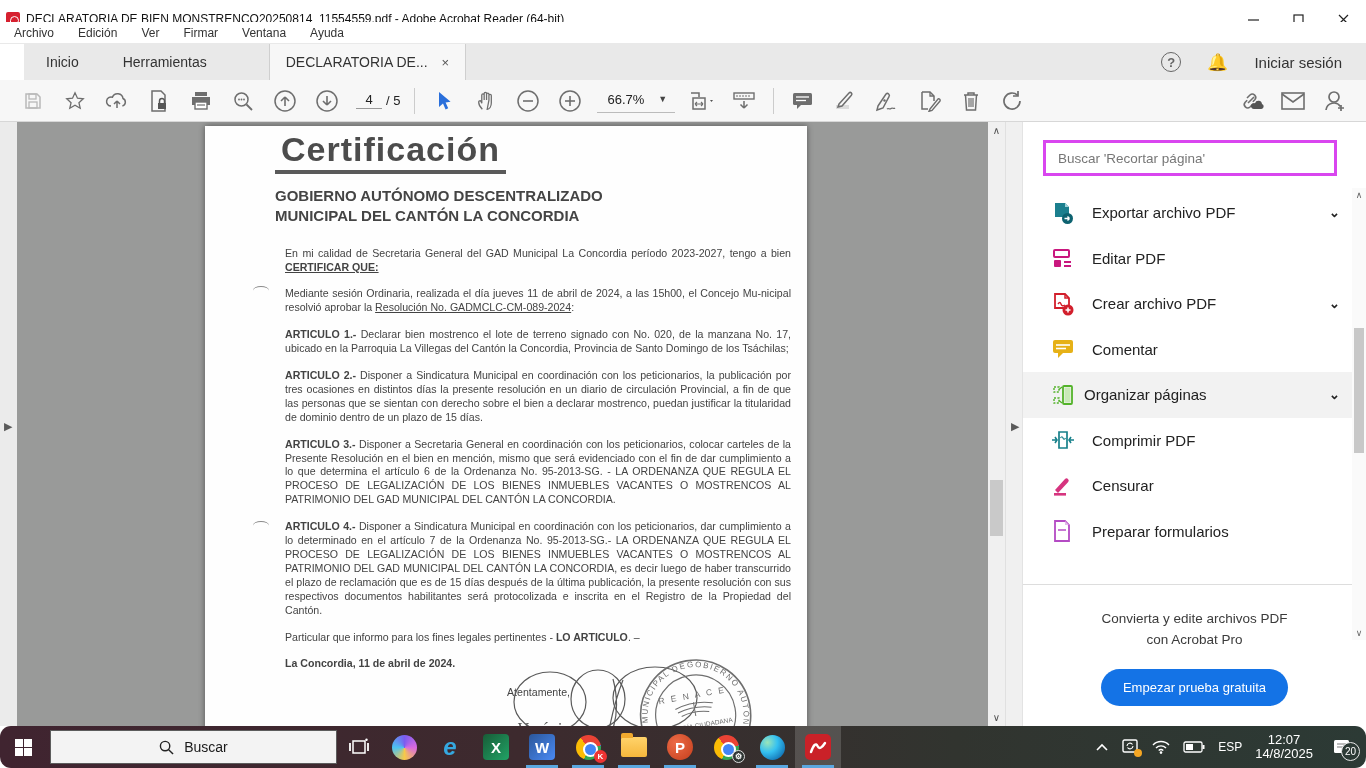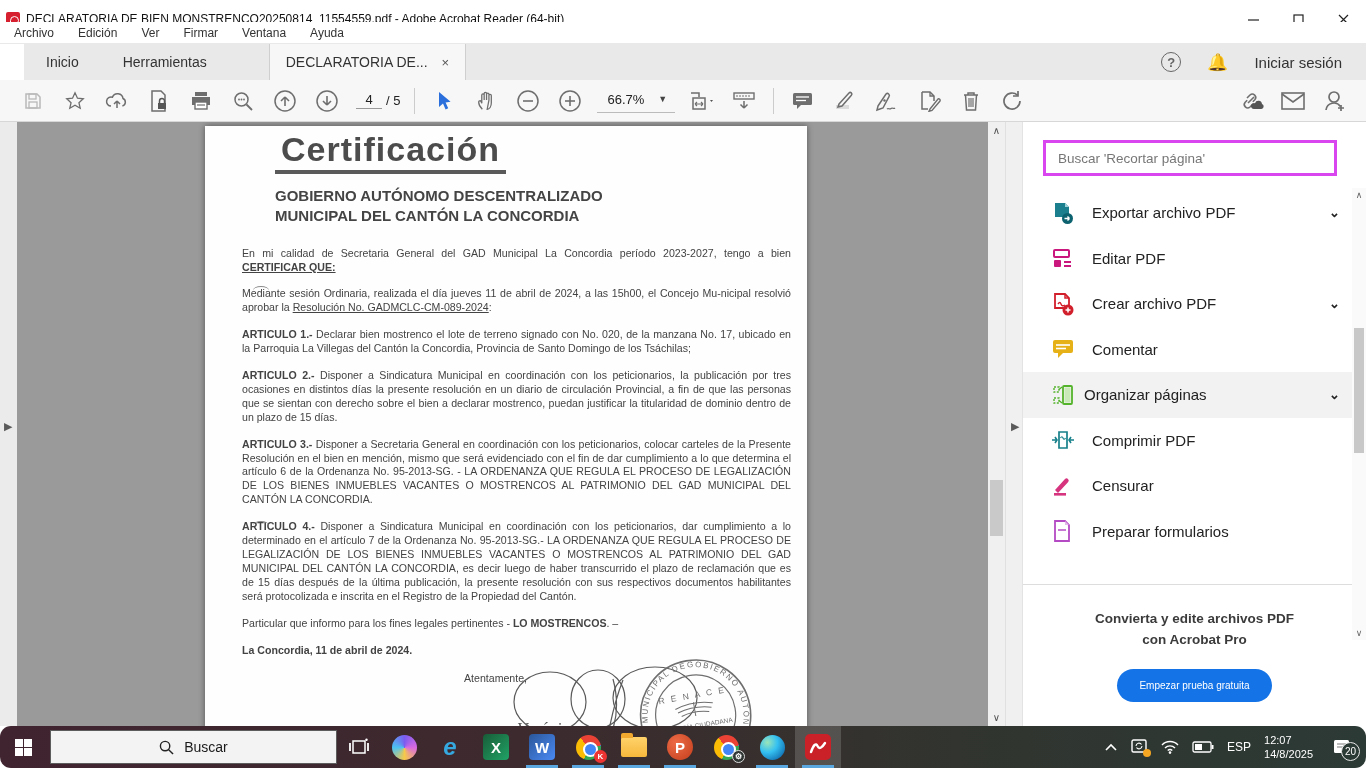--- a/index.html
+++ b/index.html
@@ -43,21 +43,21 @@
   .main { position:absolute; top:122px; left:0; height:604px; width:1366px; overflow:hidden; }
   .leftstrip { position:absolute; left:0; top:0; bottom:0; width:17px; background:#ebebeb; }
   .leftstrip .arr { position:absolute; top:298px; left:4px; color:#5a5a5a; font-size:11px; }
   .docarea { position:absolute; left:17px; top:0; bottom:0; width:971px; background:#999a99; overflow:hidden; }
   .page { position:absolute; left:188px; top:4px; width:602px; height:640px; background:#fefefe; box-shadow:0 0 6px rgba(0,0,0,.45); color:#434343; }
 
   .doc-head { padding-left:70px; }
   .doc-title { display:inline-block; margin-top:4px; font-size:34px; font-weight:bold; letter-spacing:1px; color:#4c4c4c; border-bottom:4px solid #5a5a5a; padding:0 6px 1px 6px; }
   .doc-org { margin-top:12px; font-size:15px; font-weight:bold; color:#444; line-height:1.32; }
 
-  .doc-body { padding:0 16px 0 37px; font-size:10.6px; line-height:13.9px; text-align:justify; }
+  .doc-body { padding:0 16px 0 80px; font-size:10.6px; line-height:13.9px; text-align:justify; }
   .doc-body p { margin-top:13px; }
   .doc-body .first { margin-top:21px; }
   .doc-body b u, .doc-body u { text-decoration:underline; }
   .atent { margin:15px 0 0 222px; font-size:10.6px; }
 
   .artifact { position:absolute; width:16px; height:9px; border:1.4px solid #8a8a8a; border-bottom:none; border-left:none; border-right:none; border-radius:50% 50% 0 0; left:48px; }
   .a1 { top:160px; } .a2 { top:395px; }
 
   .sig { position:absolute; left:290px; top:528px; }
   .stamp { position:absolute; left:430px; top:528px; transform:rotate(-10deg); }
@@ -73,22 +73,22 @@
   .sidebar { position:absolute; left:1022px; top:0; bottom:0; width:344px; background:#fff; border-left:1px solid #e3e3e3; }
   .sb-search { margin:18px 16px 0 20px; width:294px; height:36px; border:3px solid #d946ef; background:#fff; font-size:13.5px; color:#333; padding:0 12px; outline:none; font-family:"Liberation Sans",sans-serif; }
   .sb-search::placeholder { color:#767676; }
   .tools { margin-top:14px; height:394px; overflow:hidden; }
   .tool { height:45.5px; display:flex; align-items:center; padding:0 26px 0 28px; gap:17px; }
   .tool.hov { background:#f2f2f2;gap:9px; }
   .tool .lbl { font-size:15px; color:#222; }
   .tool .chev { margin-left:auto; font-size:13px; color:#222; font-weight:bold; }
   .sb-divider { border-top:1px solid #ddd; margin-top:0; }
   .promo { text-align:center; padding-top:24px; }
-  .promo-line { font-size:13.5px; font-weight:bold; color:#3b3b3b; line-height:1.55; }
-  .trial-btn { margin-top:18px; display:inline-block; background:#1473e6; color:#fff; font-size:10px; border:none; border-radius:20px; padding:11px 22px; font-family:"Liberation Sans",sans-serif; }
+  .promo-line { font-size:13.5px; font-weight:normal; color:#3b3b3b; line-height:1.55; }
+  .trial-btn { margin-top:18px; display:inline-block; background:#1473e6; color:#fff; font-size:13px; border:none; border-radius:20px; padding:11px 22px; font-family:"Liberation Sans",sans-serif; }
   .sb-scroll { position:absolute; right:0; top:66px; width:14px; height:452px; background:#fafafa; }
   .sb-scroll .sarr { position:absolute; width:14px; text-align:center; color:#666; font-size:9px; }
   .sb-scroll .thumb { position:absolute; left:2px; width:10px; top:140px; height:125px; background:#c8c8c8; }
 
   
   .taskbar { position:absolute; left:0; top:726px; width:1366px; height:42px; background:linear-gradient(90deg,#402430 0%,#3d2a2e 38%,#31342f 70%,#2c3a35 100%); display:flex; align-items:center; color:#fff;border-radius:11px; }
   .startbtn { width:46px; height:42px; display:flex; align-items:center; justify-content:center; }
   .winlogo { width:17px; height:17px; display:grid; grid-template-columns:8px 8px; grid-template-rows:8px 8px; gap:1px; }
   .winlogo div { background:#fff; }
   .tsearch { width:287px; height:34px; background:#f3f3f3; border:1px solid #5c5c5c; display:flex; align-items:center; justify-content:center; gap:10px; color:#1a1a1a; font-size:14px; margin-left:4px; }
@@ -104,21 +104,21 @@
   .acro-tile { background:#ca2128; border-radius:5px; }
   .chrome { width:25px; height:25px; border-radius:50%; background:conic-gradient(from -40deg,#ea4335 0 120deg,#4285f4 120deg 122deg,#34a853 122deg 240deg,#fbbc05 240deg 360deg); position:relative; }
   .chrome::after { content:""; position:absolute; left:7px; top:7px; width:11px; height:11px; border-radius:50%; background:#4285f4; border:2px solid #fff; }
   .edge { width:25px; height:25px; border-radius:50%; background:radial-gradient(circle at 30% 30%,#9be5b9 0%,#35c1f1 40%,#0b62a8 90%); }
   .copilot { width:25px; height:25px; border-radius:50%; background:conic-gradient(#7a5cf0,#d96ae0,#f7c948,#4cc2f1,#7a5cf0); }
   .folder { width:26px; height:20px; background:linear-gradient(#ffd36b,#f6b73c); border-radius:2px; position:relative; }
   .folder::before { content:""; position:absolute; top:-4px; left:0; width:12px; height:5px; background:#f0a92e; border-radius:2px 2px 0 0; }
   .ie { color:#35a8e0; font-size:24px; font-weight:bold; font-style:italic; line-height:1; }
   .tray { margin-left:auto; display:flex; align-items:center; gap:13px; padding-right:10px; height:42px; }
   .trayicon { display:flex; align-items:center; justify-content:center; }
-  .clock { font-size:11px; line-height:14px; }
+  .clock { text-align:center; font-size:13px; line-height:14px; }
   .notif { position:relative; width:30px; height:30px; display:flex; align-items:center; justify-content:center; }
   .notif .nb { position:absolute; right:-4px; bottom:1px; width:19px; height:19px; border-radius:50%; border:1.5px solid #e8e8e8; background:#2c3a35; color:#fff; font-size:10px; display:flex; align-items:center; justify-content:center; }
 </style>
 </head>
 <body>
 
 <div class="screen">
 
   <div class="titlebar">
     <span class="pdficon"></span>
@@ -345,21 +345,21 @@
             <div>MUNICIPAL DEL CANTÓN LA CONCORDIA</div>
           </div>
         </div>
         <div class="doc-body">
           <p class="first"><span>En mi calidad de Secretaria General del GAD Municipal La Concordia período 2023-2027, tengo a bien </span><b><u>CERTIFICAR QUE:</u></b></p>
           <p><span>Mediante sesión Ordinaria, realizada el día jueves 11 de abril de 2024, a las 15h00, el Concejo Mu-nicipal resolvió aprobar la </span><u>Resolución No. GADMCLC-CM-089-2024</u><span>:</span></p>
           <p><b>ARTICULO 1.-</b><span> Declarar bien mostrenco el lote de terreno signado con No. 020, de la manzana No. 17, ubicado en la Parroquia La Villegas del Cantón la Concordia, Provincia de Santo Domingo de los Tsáchilas;</span></p>
           <p><b>ARTICULO 2.-</b><span> Disponer a Sindicatura Municipal en coordinación con los peticionarios, la publicación por tres ocasiones en distintos días la presente resolución en un diario de circulación Provincial, a fin de que las personas que se sientan con derecho sobre el bien a declarar mostrenco, puedan justificar la titularidad de dominio dentro de un plazo de 15 días.</span></p>
           <p><b>ARTICULO 3.-</b><span> Disponer a Secretaria General en coordinación con los peticionarios, colocar carteles de la Presente Resolución en el bien en mención, mismo que será evidenciado con el fin de dar cumplimiento a lo que determina el artículo 6 de la Ordenanza No. 95-2013-SG. - LA ORDENANZA QUE REGULA EL PROCESO DE LEGALIZACIÓN DE LOS BIENES INMUEBLES VACANTES O MOSTRENCOS AL PATRIMONIO DEL GAD MUNICIPAL DEL CANTÓN LA CONCORDIA.</span></p>
           <p><b>ARTICULO 4.-</b><span> Disponer a Sindicatura Municipal en coordinación con los peticionarios, dar cumplimiento a lo determinado en el artículo 7 de la Ordenanza No. 95-2013-SG.- LA ORDENANZA QUE REGULA EL PROCESO DE LEGALIZACIÓN DE LOS BIENES INMUEBLES VACANTES O MOSTRENCOS AL PATRIMONIO DEL GAD MUNICIPAL DEL CANTÓN LA CONCORDIA, es decir luego de haber transcurrido el plazo de reclamación que es de 15 días después de la última publicación, la presente resolución con sus respectivos documentos habilitantes será protocolizada e inscrita en el Registro de la Propiedad del Cantón.</span></p>
-          <p><span>Particular que informo para los fines legales pertinentes - </span><b>LO MOSTRENCOS</b><span>. –</span></p>
+          <p><span>Particular que informo para los fines legales pertinentes - </span><b>LO ARTICULO</b><span>. –</span></p>
           <p><b>La Concordia, 11 de abril de 2024.</b></p>
           <div class="atent">Atentamente,</div>
         </div>
         <div class="artifact a1"></div>
         <div class="artifact a2"></div>
 
         <div class="sig">
           <svg width="230" height="115" viewBox="0 0 230 115">
             <ellipse cx="55" cy="48" rx="36" ry="30" fill="none" stroke="#5a5a5a" stroke-width="1.2"></ellipse>
             <ellipse cx="103" cy="45" rx="27" ry="29" fill="none" stroke="#5a5a5a" stroke-width="1.2"></ellipse>

